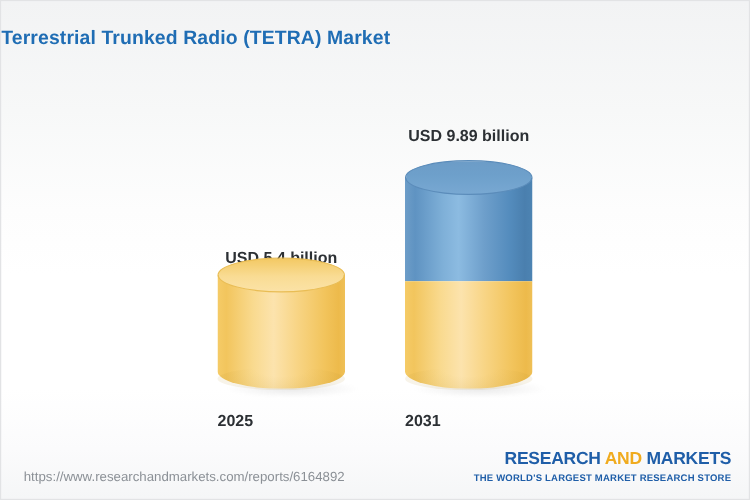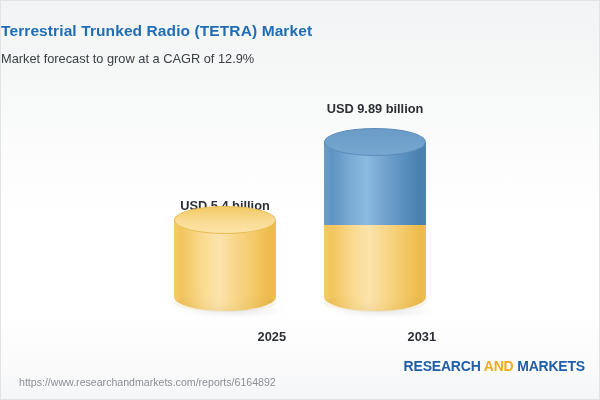--- a/index.html
+++ b/index.html
@@ -140,23 +140,23 @@
     width: 108px;
     height: 14px;
     border-radius: 54px / 7px;
     background: radial-gradient(ellipse at 50% 50%, rgba(120,120,120,0.16) 0%, rgba(120,120,120,0.0) 70%);
     filter: blur(1px);
   }
 
   .cat-label {
     position: absolute;
     bottom: 2px;
-    left: 10px;
-    width: 102px;
-    text-align: right;
+    left: 0;
+    width: 102px;
+    text-align: left;
     font-size: 12.8px;
     font-weight: bold;
     color: #2c3034;
   }
 
   
   .footer {
     position: absolute;
     left: 0;
     bottom: 0;
@@ -196,21 +196,20 @@
     white-space: nowrap;
   }
 </style>
 </head>
 <body>
 
 <div class="infographic">
 
   <div class="header">
     <div class="chart-title">Terrestrial Trunked Radio (TETRA) Market</div>
-    <div class="chart-subtitle">Market forecast to grow at a CAGR of 12.9%</div>
   </div>
 
   <div class="plot">
 
     <div class="bar-group g2025">
       <div class="value-label">USD 5.4 billion</div>
       <div class="bar-shadow"></div>
       <div class="cylinder" style="height:105px;">
         <div class="cyl-body" style="height:91px;">
           <div class="seg seg-gold" style="height:91px;"></div>
@@ -234,16 +233,17 @@
       </div>
       <div class="cat-label">2031</div>
     </div>
 
   </div>
 
   <div class="footer">
     <div class="footer-url">https://www.researchandmarkets.com/reports/6164892</div>
     <div class="logo">
       <div class="logo-main"><span>RESEARCH</span> <span class="logo-and">AND</span> <span>MARKETS</span></div>
+      <div class="logo-tag">THE WORLD'S LARGEST MARKET RESEARCH STORE</div>
     </div>
   </div>
 
 </div>
 
 </body></html>

